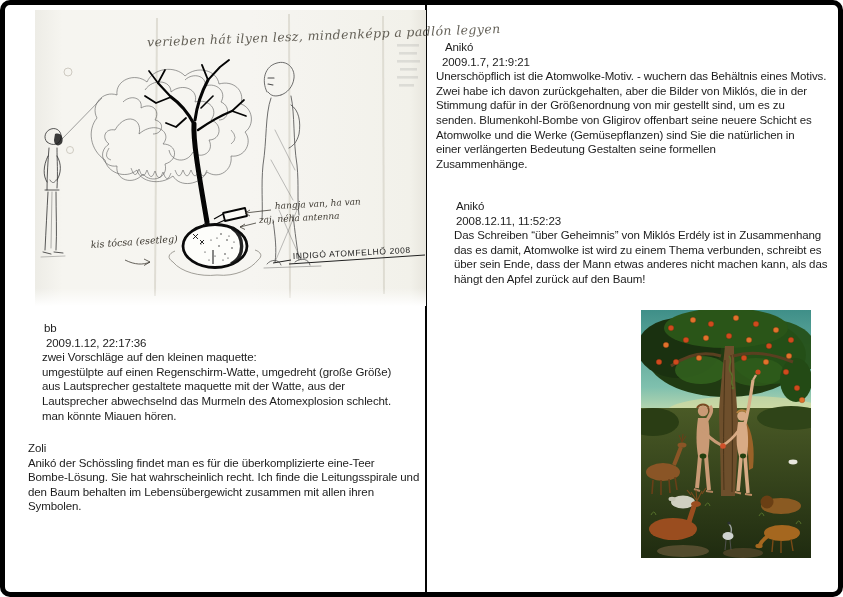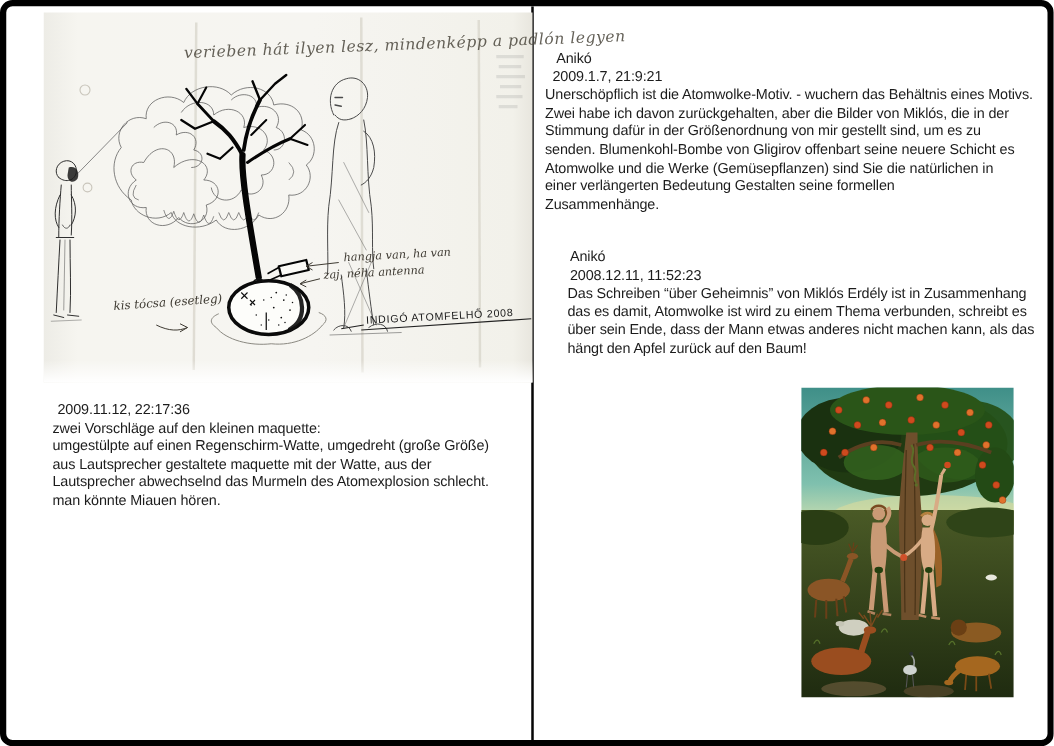--- a/index.html
+++ b/index.html
@@ -189,29 +189,35 @@
   <div class="post" style="left:449px;top:194px;width:395px;">
     <p class="author" style="padding-left:2px;">Anikó</p>
     <p class="stamp" style="padding-left:2px;"> 2008.12.11, 11:52:23</p>
     <p class="body">Das Schreiben “über Geheimnis” von Miklós Erdély ist in Zusammenhang
 das es damit, Atomwolke ist wird zu einem Thema verbunden, schreibt es
 über sein Ende, dass der Mann etwas anderes nicht machen kann, als das
 hängt den Apfel zurück auf den Baum!</p>
   </div>
 
   <div class="post" style="left:37px;top:316px;width:380px;">
-    <p class="stamp" style="padding-left:4px;"> 2009.11.12, 22:17:36</p>
+    <p class="author" style="padding-left:2px;">bb</p>
+    <p class="stamp" style="padding-left:4px;"> 2009.1.12, 22:17:36</p>
     <p class="body">zwei Vorschläge auf den kleinen maquette:
 umgestülpte auf einen Regenschirm-Watte, umgedreht (große Größe)
 aus Lautsprecher gestaltete maquette mit der Watte, aus der
 Lautsprecher abwechselnd das Murmeln des Atomexplosion schlecht.
 man könnte Miauen hören.</p>
   </div>
 
   <div class="post" style="left:23px;top:436px;width:402px;">
+    <p class="author">Zoli</p>
+    <p class="body">Anikó der Schössling findet man es für die überkomplizierte eine-Teer
+Bombe-Lösung. Sie hat wahrscheinlich recht.  Ich finde die Leitungsspirale und
+den Baum behalten im Lebensübergewicht zusammen mit allen ihren
+Symbolen.</p>
   </div>
 
   <div class="painting">
     <svg width="170" height="248" viewBox="0 0 170 248">
       <defs>
         <linearGradient id="sky" x1="0" y1="0" x2="0" y2="1">
           <stop offset="0" stop-color="#3f8f88"></stop>
             <stop offset=".7" stop-color="#7fc0ae"></stop>
             <stop offset="1" stop-color="#cfe0b0"></stop>
         </linearGradient>

